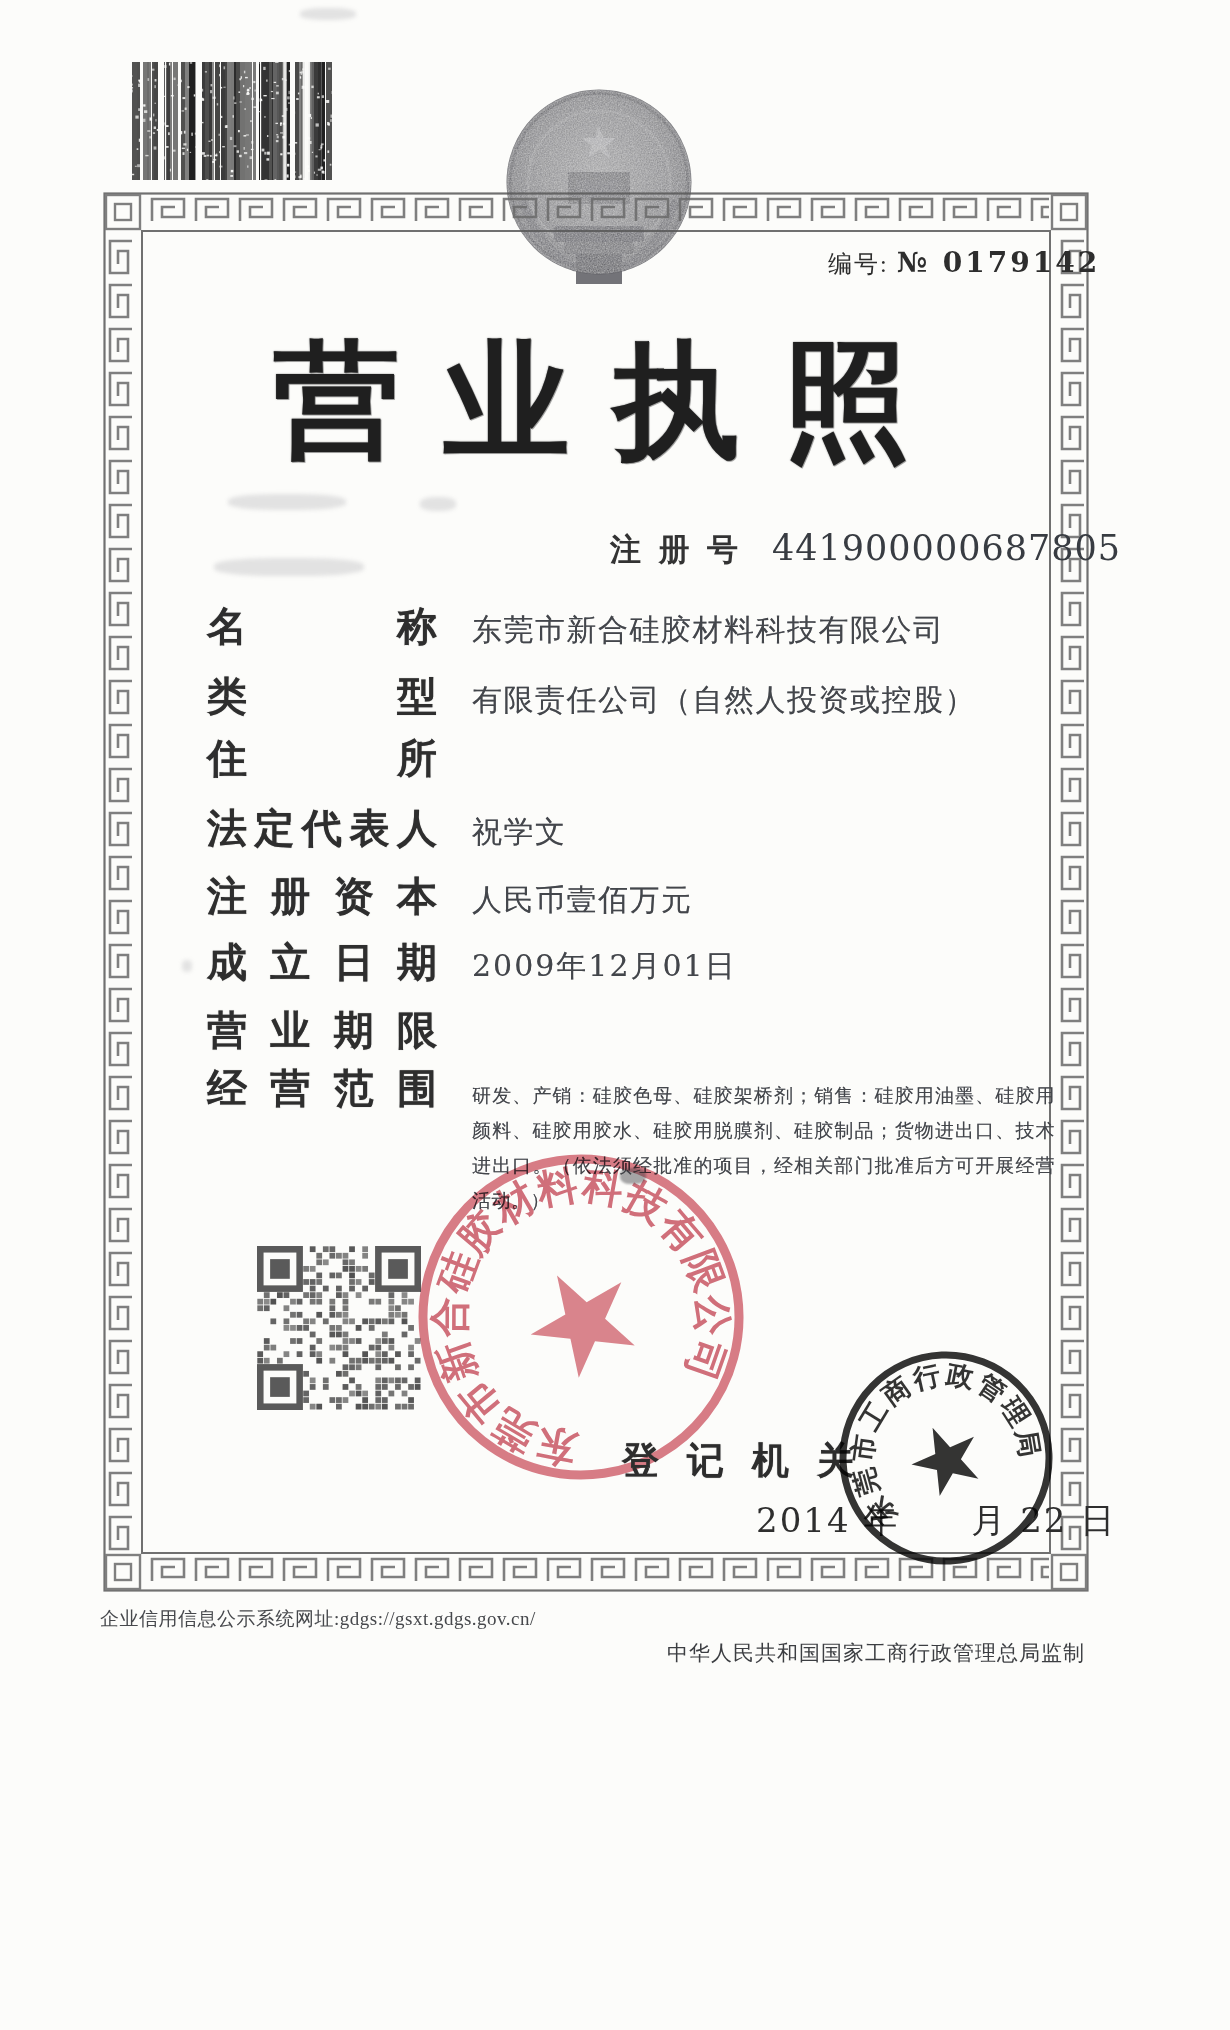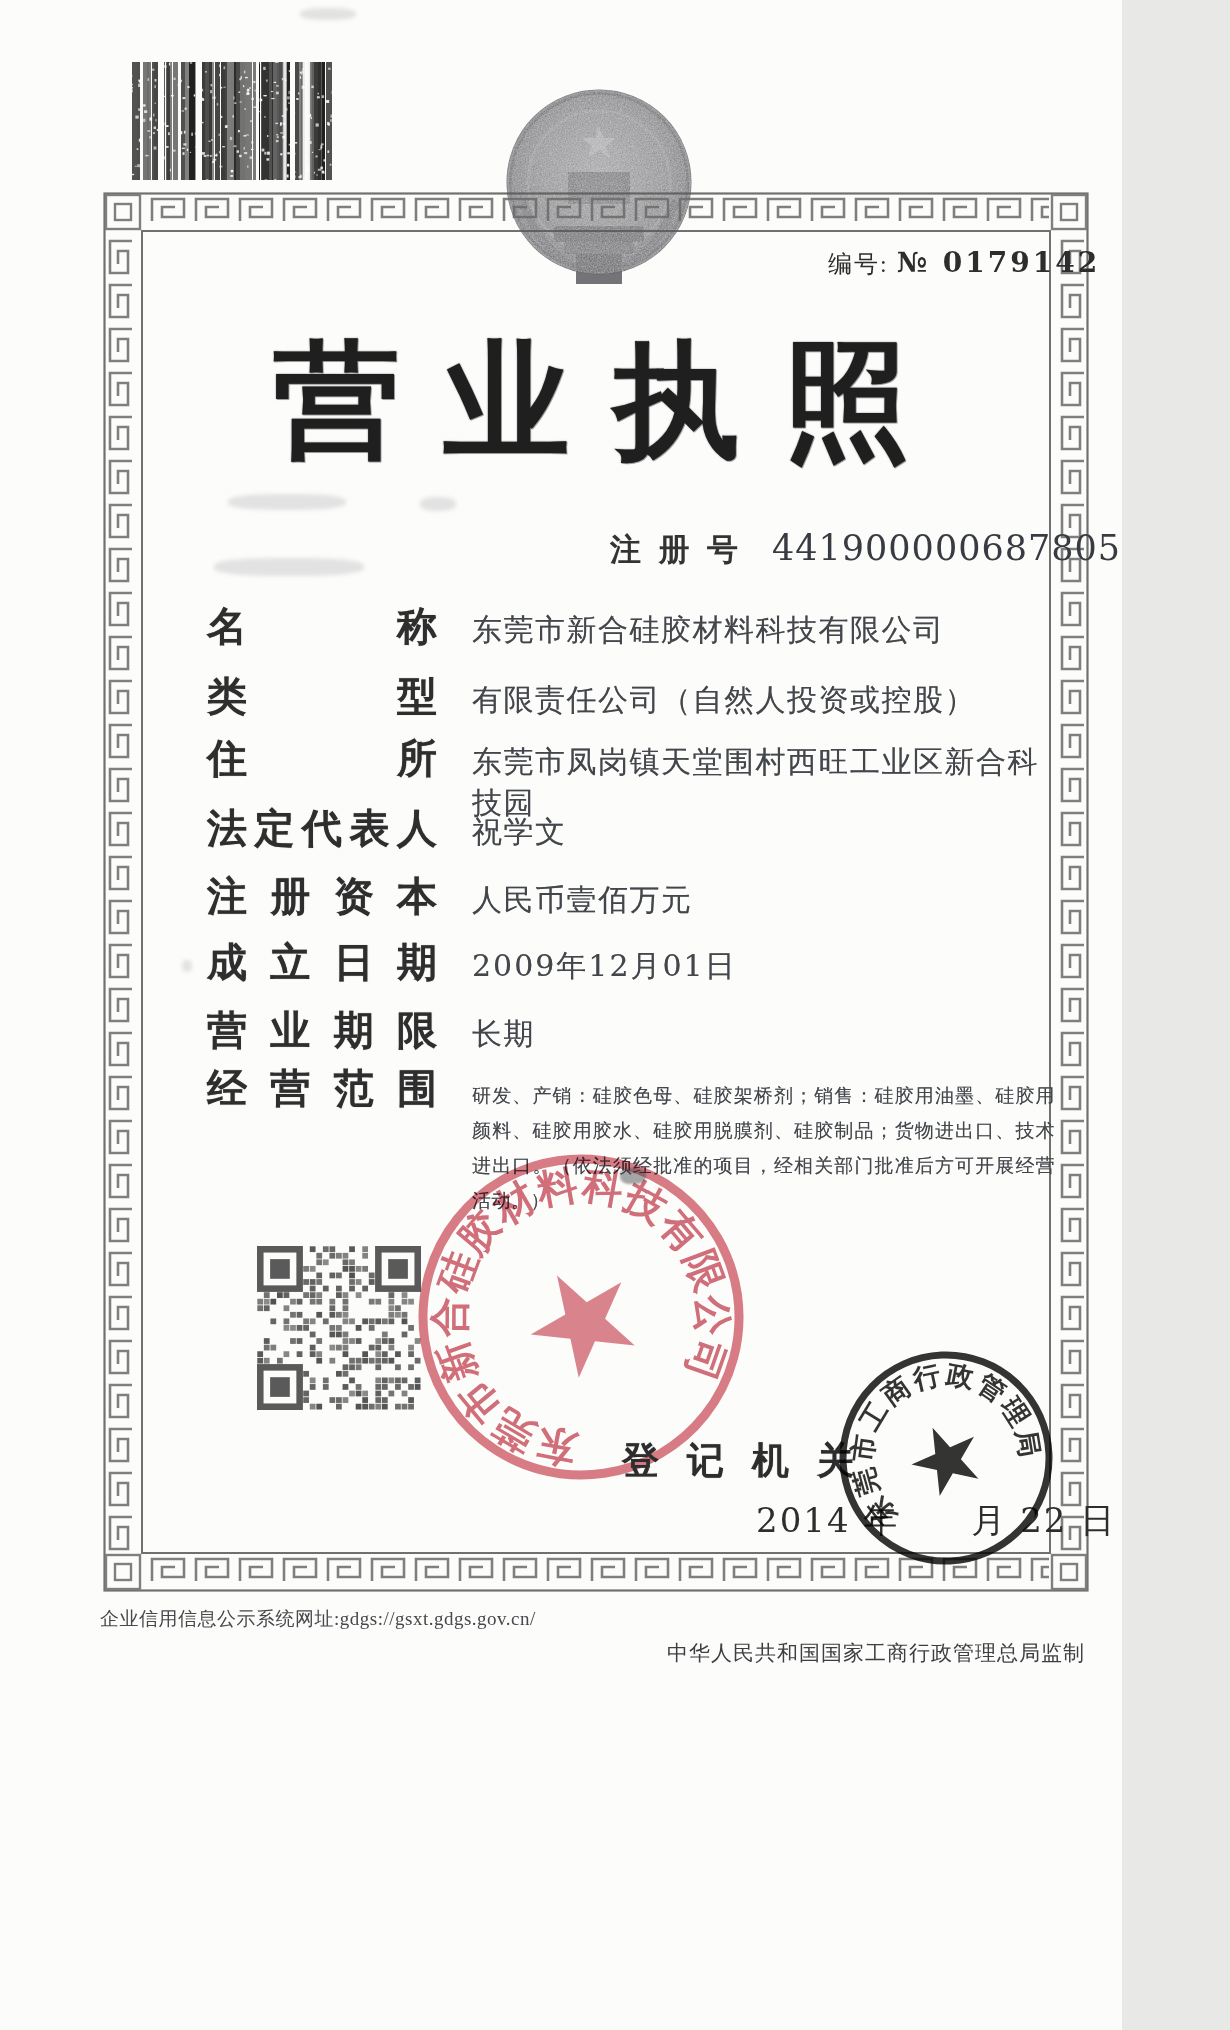--- a/index.html
+++ b/index.html
@@ -1,16 +1,16 @@
 <!DOCTYPE html>
 <html><head>
 <meta charset="utf-8">
 <style>
   html,body{margin:0;padding:0;background:#e8e8e6;}
-  .page{position:relative;width:1122px;height:2030px;background:#fcfcfa;overflow:hidden;
+  .page{position:relative;width:1230px;height:2030px;background:#fcfcfa;overflow:hidden;
         font-family:"Liberation Serif",serif;color:#2a2a2a;}
   .abs{position:absolute;}
 
   
   .barcode{left:128px;top:60px;width:208px;height:124px;}
 
   
   .emblem{left:492px;top:80px;width:215px;height:220px;opacity:.92;}
 
   
@@ -477,21 +477,20 @@
         <span>类</span>
         <span>型</span>
       </span>
     <span class="fvalue">有限责任公司（自然人投资或控股）</span>
   </div>
   <div class="row r3">
     <span class="flabel cj">
         <span>住</span>
         <span>所</span>
       </span>
-    <span class="fvalue">东莞市凤岗镇天堂围村西旺工业区新合科技园</span>
   </div>
   <div class="row r4">
     <span class="flabel cj">
         <span>法</span>
         <span>定</span>
         <span>代</span>
         <span>表</span>
         <span>人</span>
       </span>
     <span class="fvalue">祝学文</span>
@@ -514,21 +513,20 @@
       </span>
     <span class="fvalue">2009年12月01日</span>
   </div>
   <div class="row r7">
     <span class="flabel cj">
         <span>营</span>
         <span>业</span>
         <span>期</span>
         <span>限</span>
       </span>
-    <span class="fvalue">长期</span>
   </div>
   <div class="row r8">
     <span class="flabel cj">
         <span>经</span>
         <span>营</span>
         <span>范</span>
         <span>围</span>
       </span>
     <span class="fvalue">研发、产销：硅胶色母、硅胶架桥剂；销售：硅胶用油墨、硅胶用颜料、硅胶用胶水、硅胶用脱膜剂、硅胶制品；货物进出口、技术进出口。（依法须经批准的项目，经相关部门批准后方可开展经营活动。）</span>
   </div>

